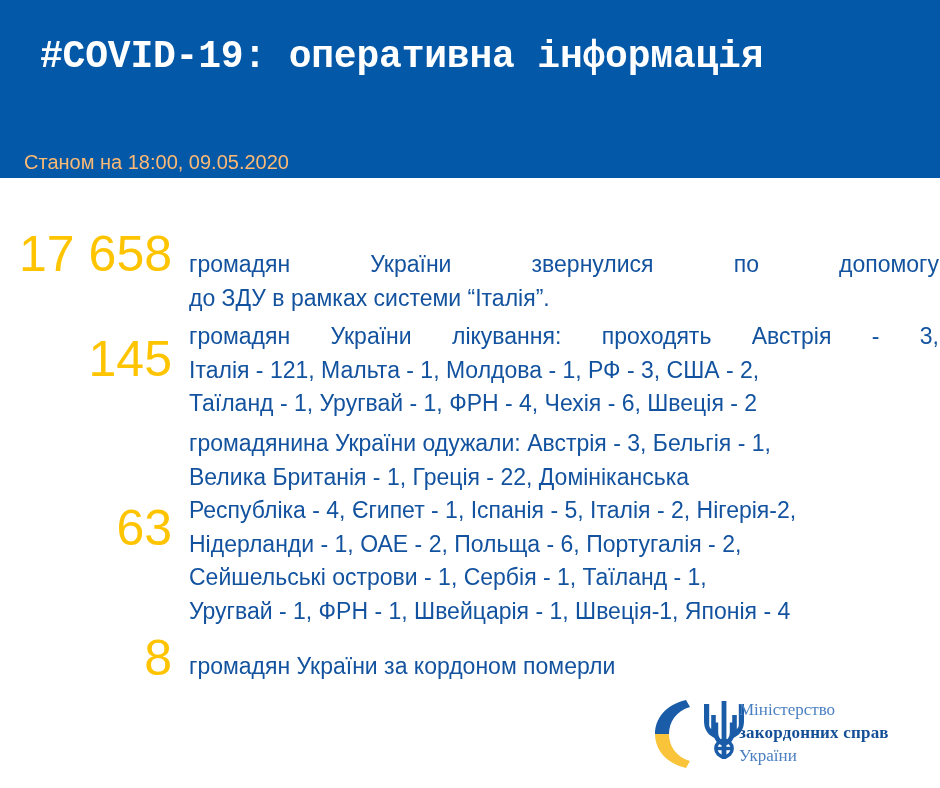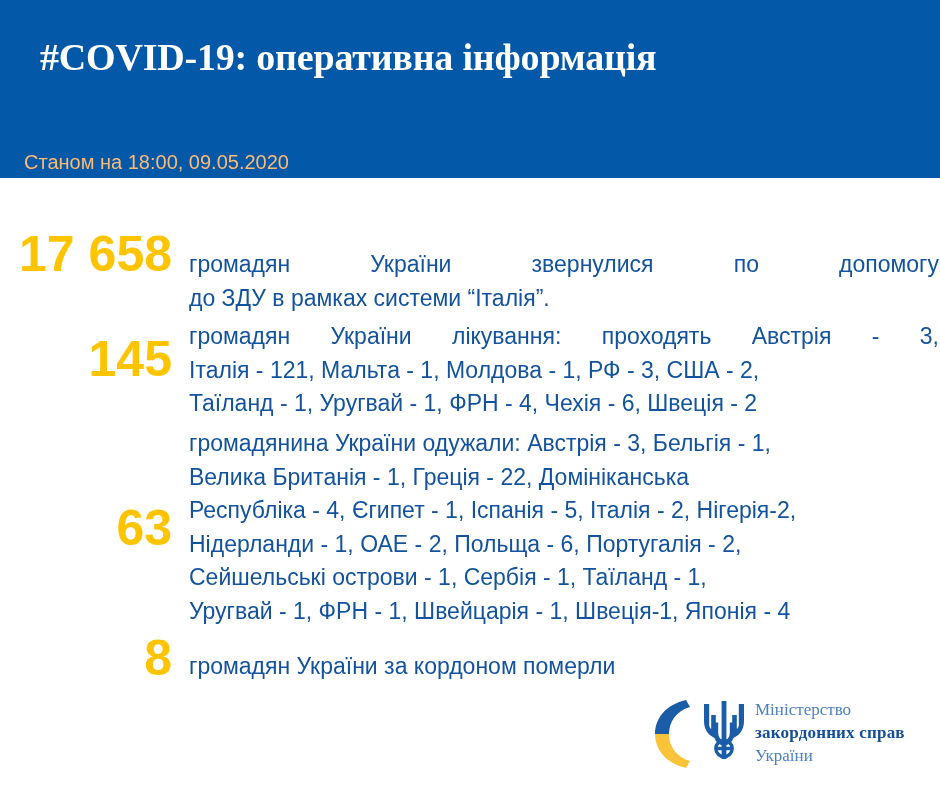--- a/index.html
+++ b/index.html
@@ -30,21 +30,21 @@
     height: 178px;
     background: #0458A8;
     overflow: hidden;
   }
   .header-title {
     position: absolute;
     left: 40px;
     top: 34px;
     width: 868px;
     color: #ffffff;
-    font-family: Liberation Serif, serif;
+    font-family: Liberation Mono, monospace;
     font-weight: bold;
     font-size: 38px;
     line-height: 46px;
     letter-spacing: -0.2px;
     white-space: nowrap;
   }
   .header-subtitle {
     position: absolute;
     left: 24px;
     top: 113px;
@@ -69,21 +69,21 @@
     left: 0;
     width: 940px;
   }
   .stat-number {
     position: absolute;
     left: 0;
     width: 172px;
     text-align: right;
     color: #FFC400;
     font-family: "Liberation Sans", sans-serif;
-    font-weight: bold;
+    font-weight: normal;
     font-size: 50px;
     line-height: 56px;
     white-space: nowrap;
   }
   .stat-text {
     position: absolute;
     left: 189px;
     width: 750px;
     color: #12529E;
     font-family: "Liberation Sans", sans-serif;
@@ -136,21 +136,21 @@
   }
   .logo-trident {
     position: absolute;
     left: 55px;
     top: 6px;
     width: 48px;
     height: 70px;
   }
   .logo-text {
     position: absolute;
-    left: 110px;
+    left: 94px;
     top: 6px;
     width: 180px;
     color: #1A5CA8;
     font-family: "Liberation Serif", serif;
     font-size: 17px;
     line-height: 23px;
   }
   .logo-text .l1,
   .logo-text .l3 {
     display: block;

